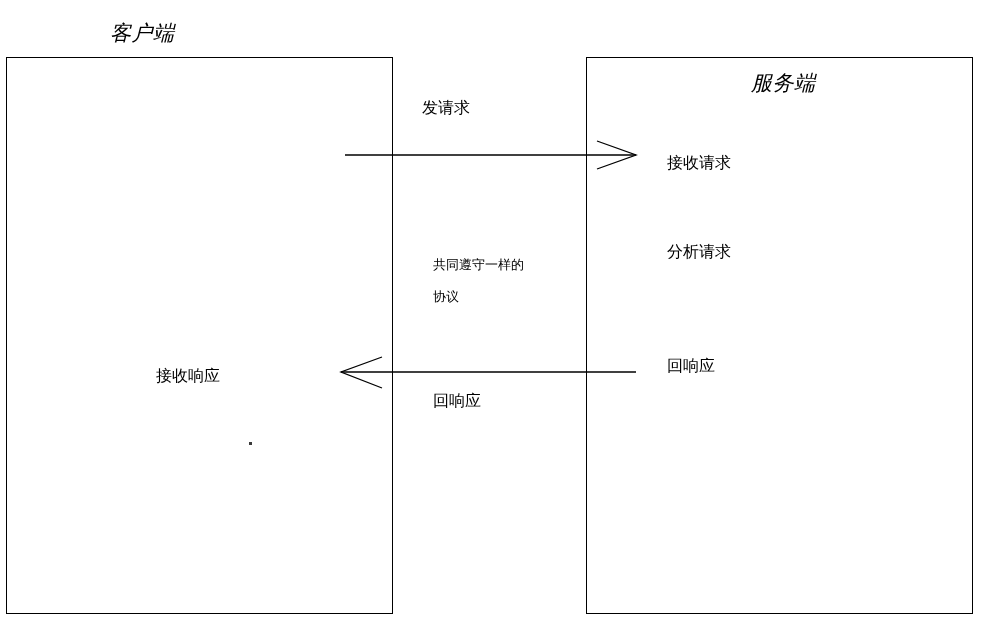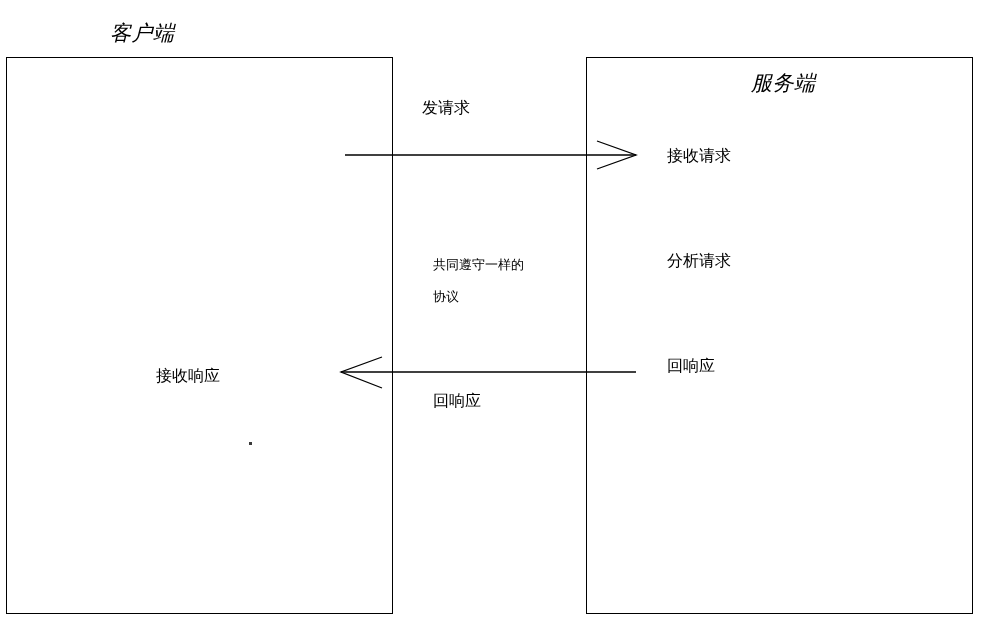--- a/index.html
+++ b/index.html
@@ -47,22 +47,22 @@
   #client-title { left: 110px; top: 21px; }
   #server-title { left: 751px; top: 34px; margin-top: 37px; }
 
   .label {
     position: absolute;
     font-size: 16px;
     line-height: 24px;
     white-space: nowrap;
   }
   #send-request-label    { left: 422px; top: 96px; }
-  #receive-request-label { left: 667px; top: 144px; }
-  #analyze-request-label { left: 667px; top: 249px; }
+  #receive-request-label { left: 667px; top: 151px; }
+  #analyze-request-label { left: 667px; top: 240px; }
   #reply-response-label  { left: 667px; top: 354px; }
   #receive-response-label{ left: 156px; top: 364px; }
   #response-label        { left: 433px; top: 389px; }
 
   .multiline {
     position: absolute;
     font-size: 13px;
     line-height: 32px;
     white-space: pre;
   }

